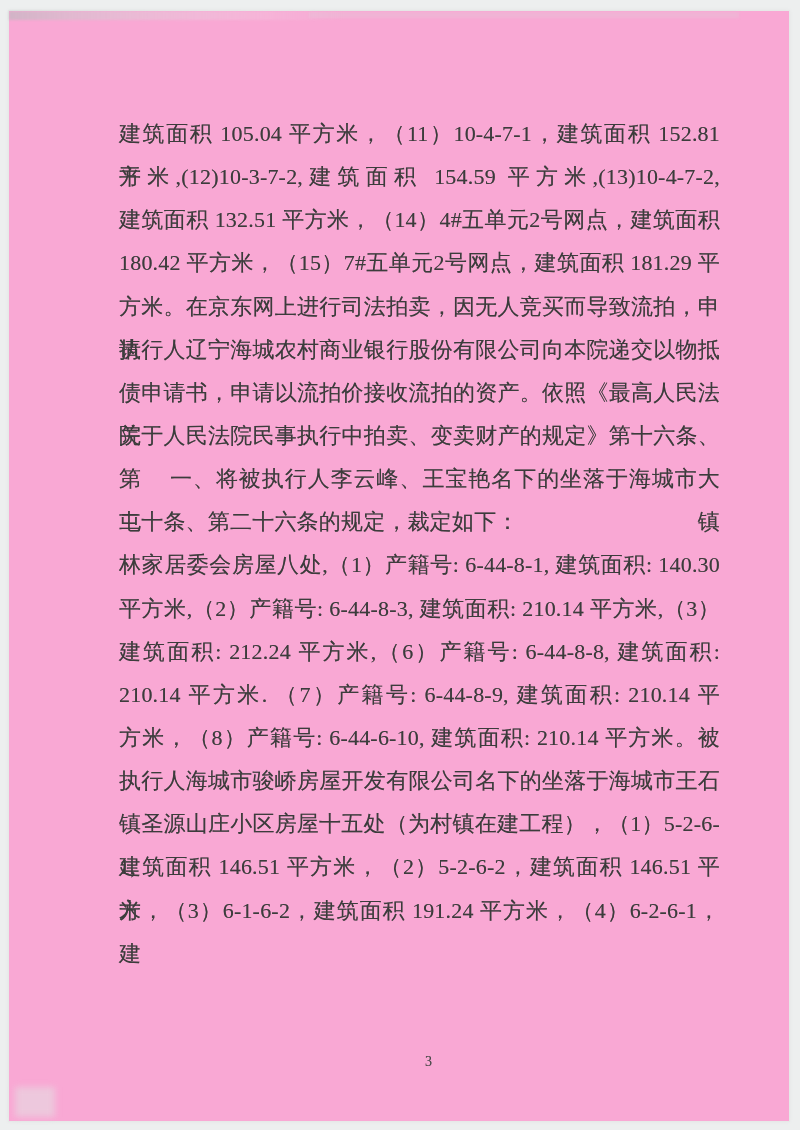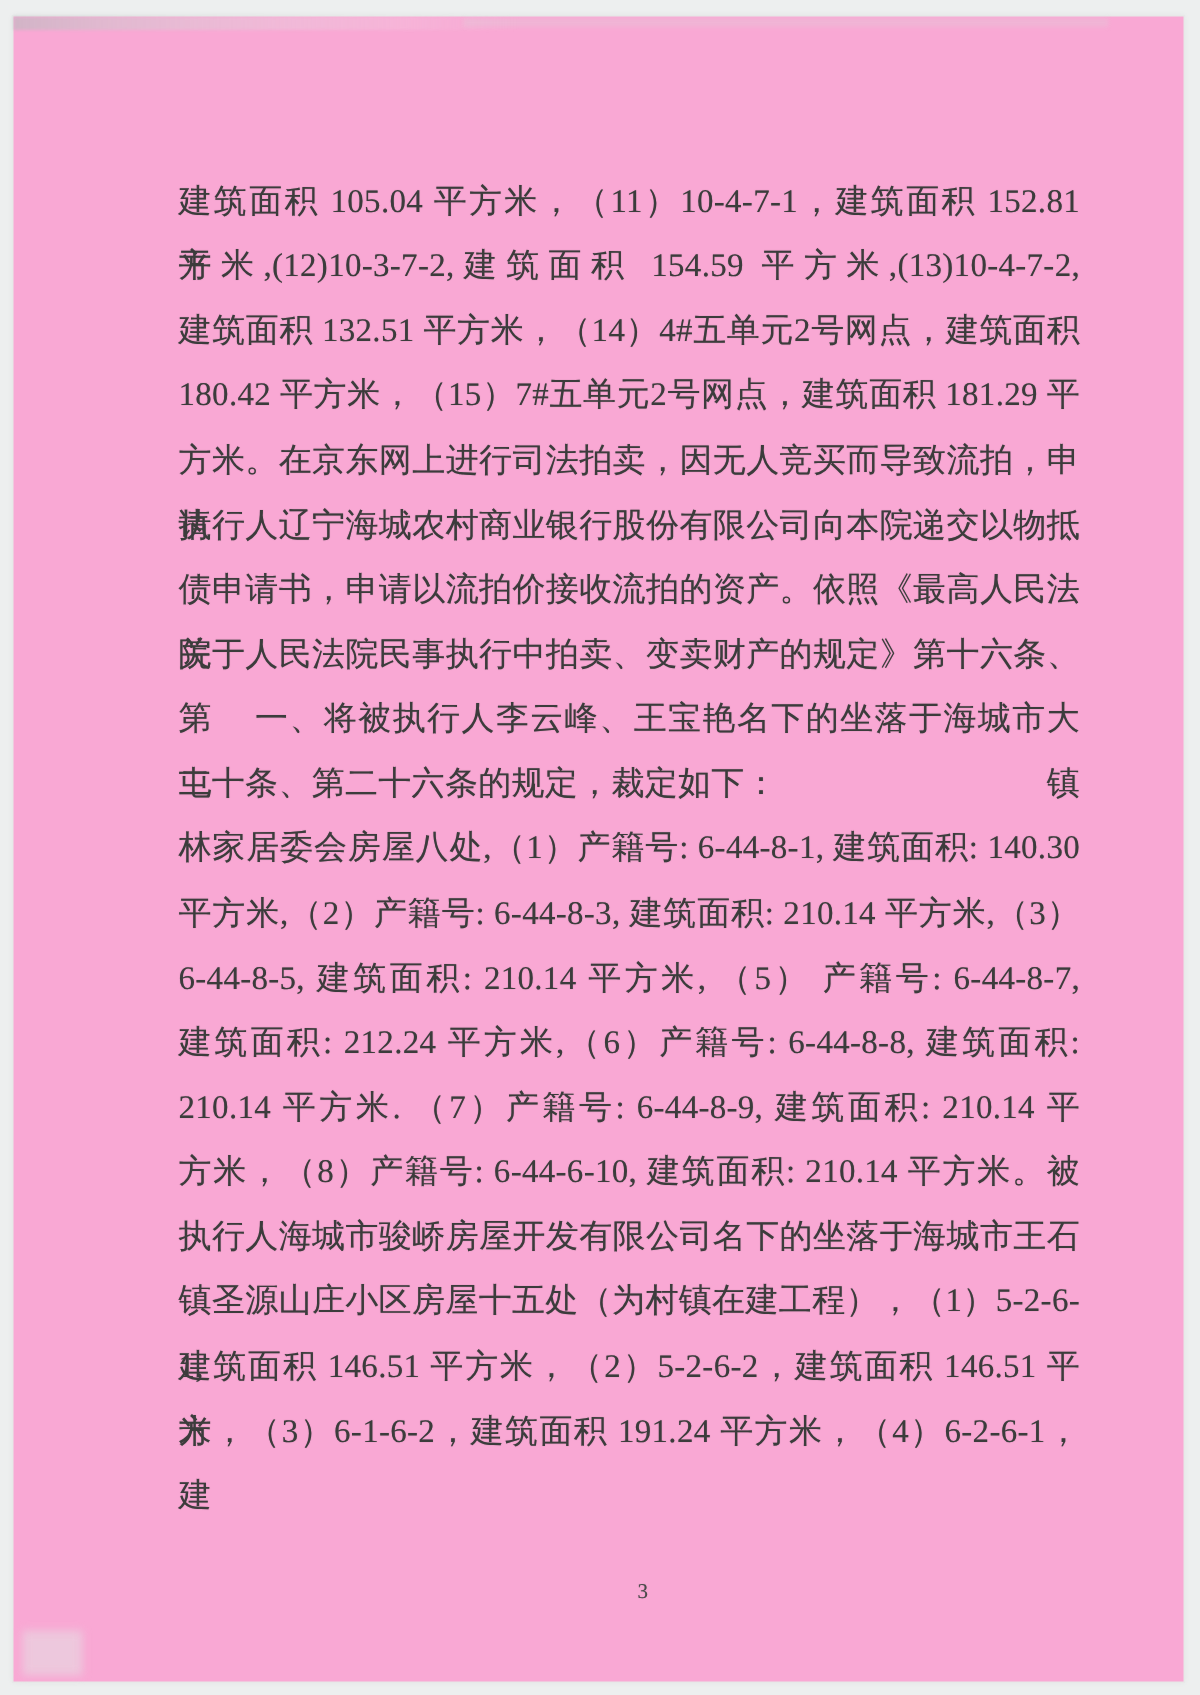--- a/index.html
+++ b/index.html
@@ -92,21 +92,20 @@
       <div class="line justify">建筑面积 132.51 平方米，（14）4#五单元2号网点，建筑面积</div>
       <div class="line justify">180.42 平方米，（15）7#五单元2号网点，建筑面积 181.29 平</div>
       <div class="line justify">方米。在京东网上进行司法拍卖，因无人竞买而导致流拍，申请</div>
       <div class="line justify">执行人辽宁海城农村商业银行股份有限公司向本院递交以物抵</div>
       <div class="line justify">债申请书，申请以流拍价接收流拍的资产。依照《最高人民法院</div>
       <div class="line justify">关于人民法院民事执行中拍卖、变卖财产的规定》第十六条、第</div>
       <div class="line justify indent">一、将被执行人李云峰、王宝艳名下的坐落于海城市大屯镇</div>
       <div class="line">二十条、第二十六条的规定，裁定如下：</div>
       <div class="line justify">林家居委会房屋八处,（1）产籍号: 6-44-8-1, 建筑面积: 140.30</div>
       <div class="line justify">平方米,（2）产籍号: 6-44-8-3, 建筑面积: 210.14 平方米,（3）</div>
-      <div class="line justify">6-44-8-5, 建筑面积: 210.14 平方米, （5） 产籍号: 6-44-8-7,</div>
       <div class="line justify">建筑面积: 212.24 平方米,（6）产籍号: 6-44-8-8, 建筑面积:</div>
       <div class="line justify">210.14 平方米. （7）产籍号: 6-44-8-9, 建筑面积: 210.14 平</div>
       <div class="line justify">方米，（8）产籍号: 6-44-6-10, 建筑面积: 210.14 平方米。被</div>
       <div class="line justify">执行人海城市骏峤房屋开发有限公司名下的坐落于海城市王石</div>
       <div class="line justify">镇圣源山庄小区房屋十五处（为村镇在建工程），（1）5-2-6-1,</div>
       <div class="line justify">建筑面积 146.51 平方米，（2）5-2-6-2，建筑面积 146.51 平方</div>
       <div class="line justify">米，（3）6-1-6-2，建筑面积 191.24 平方米，（4）6-2-6-1，建</div>
     </div>
   <div class="page-number">3</div>
 </div>

